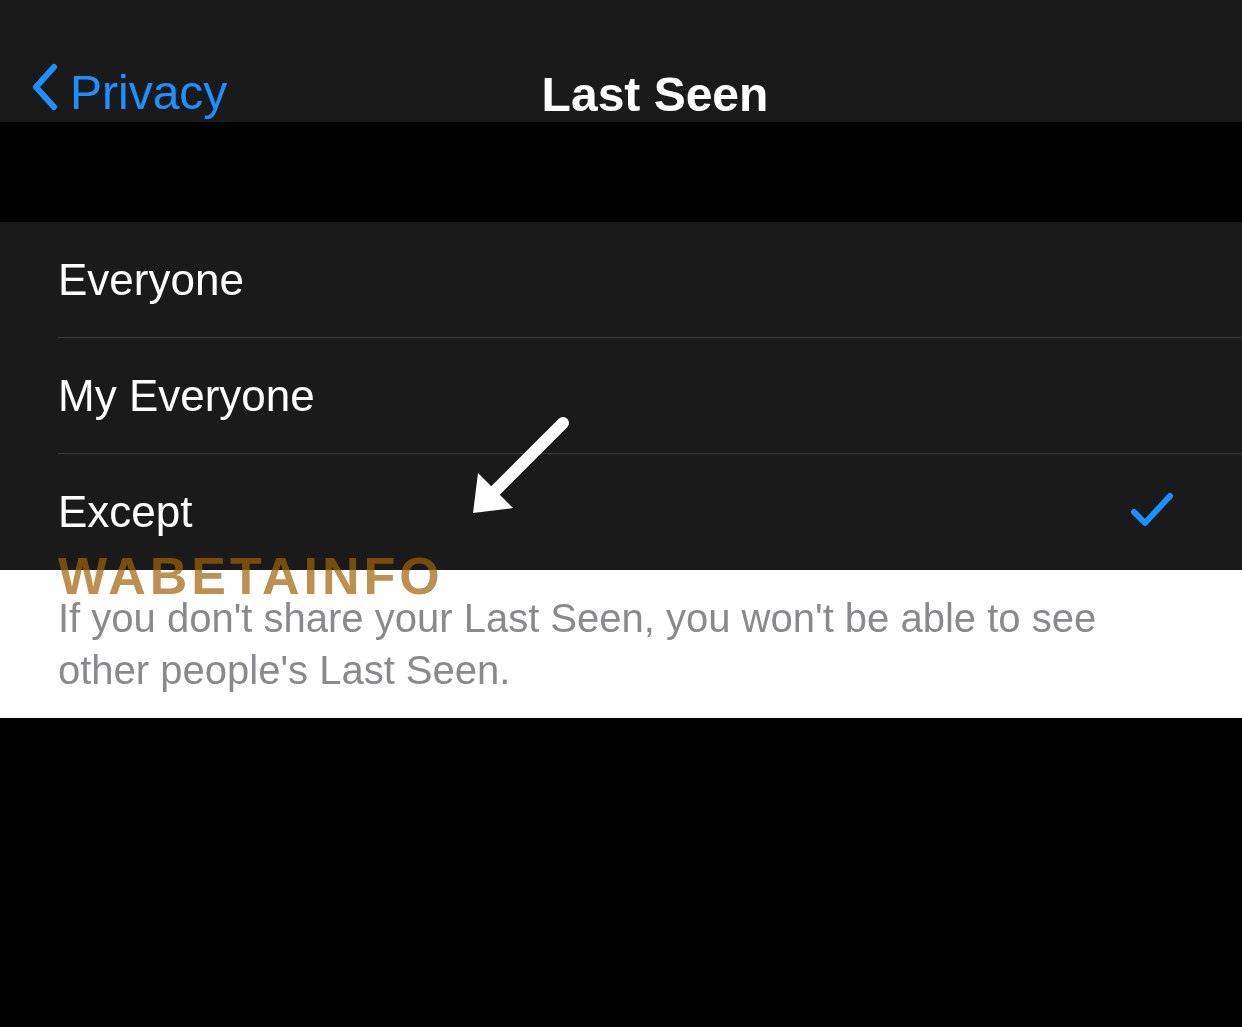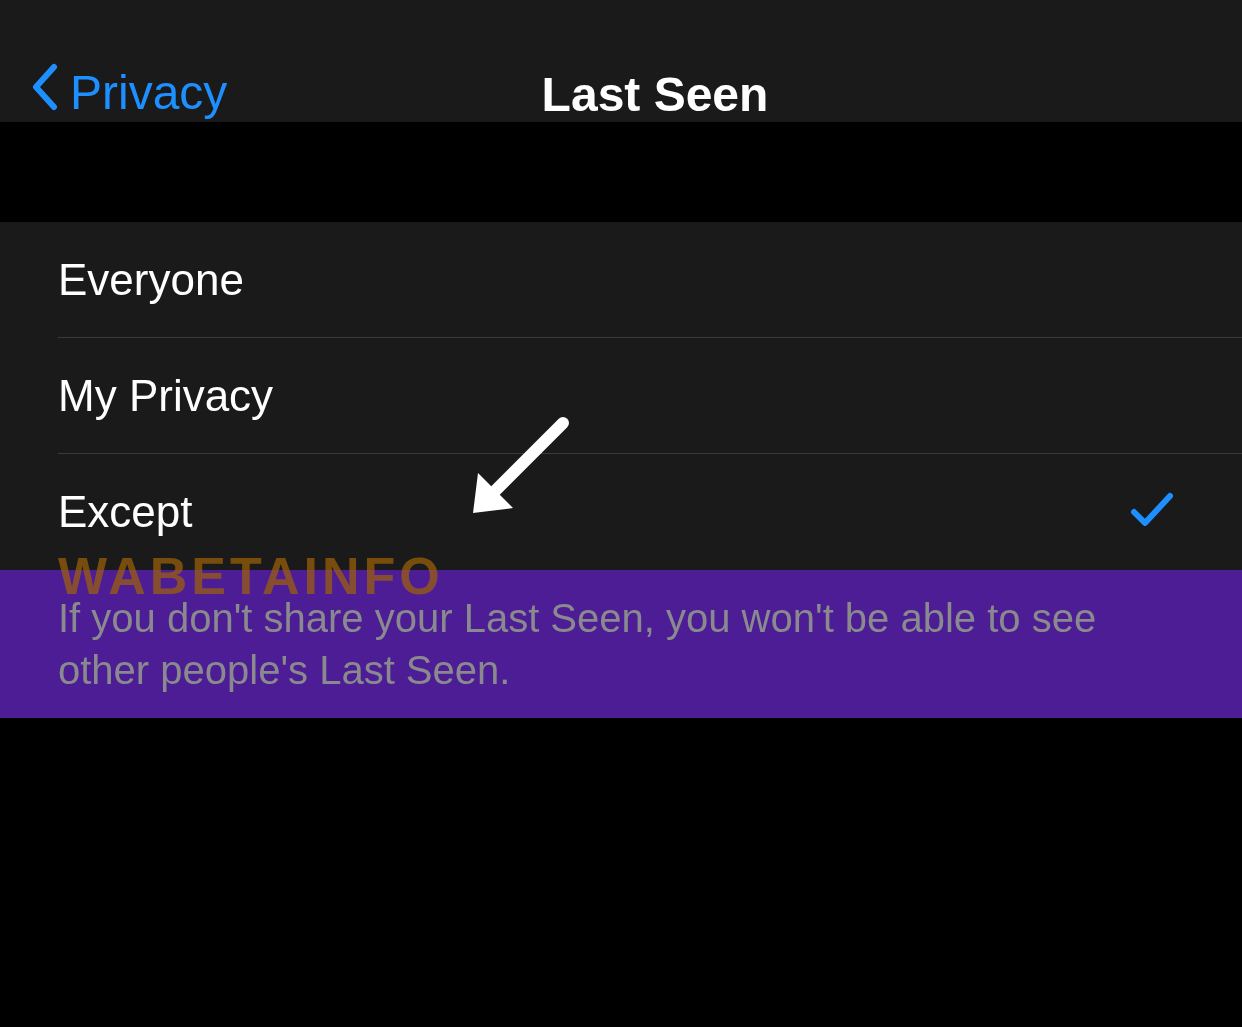--- a/index.html
+++ b/index.html
@@ -75,21 +75,21 @@
     }
     .checkmark {
       color: #1e8fff;
       margin-right: 10px;
     }
     .footer-text {
       padding: 22px 58px;
       color: #8a8a8e;
       font-size: 40px;
       line-height: 1.3;
-      background: #4c1d95;
+      background: #ffffff;
     }
     .watermark {
       position: absolute;
       top: 546px;
       left: 58px;
       color: #a16207;
       font-size: 52px;
       font-weight: 800;
       letter-spacing: 4px;
       opacity: 0.7;
@@ -119,21 +119,21 @@
   <div class="nav-title">Last Seen</div>
 </div>
 
 <div class="spacer"></div>
 
 <div class="options-list">
   <div class="option-row">
     <span class="option-label">Everyone</span>
   </div>
   <div class="option-row">
-    <span class="option-label">My Privacy</span>
+    <span class="option-label">My Everyone</span>
   </div>
   <div class="option-row">
     <span class="option-label">Except</span>
     <span class="checkmark">
       <svg width="44" height="40" viewBox="0 0 44 40" fill="none">
         <path d="M4 22 L15 33 L40 6" stroke="#1e8fff" stroke-width="6" stroke-linecap="round" stroke-linejoin="round"></path>
       </svg>
     </span>
   </div>
 </div>

